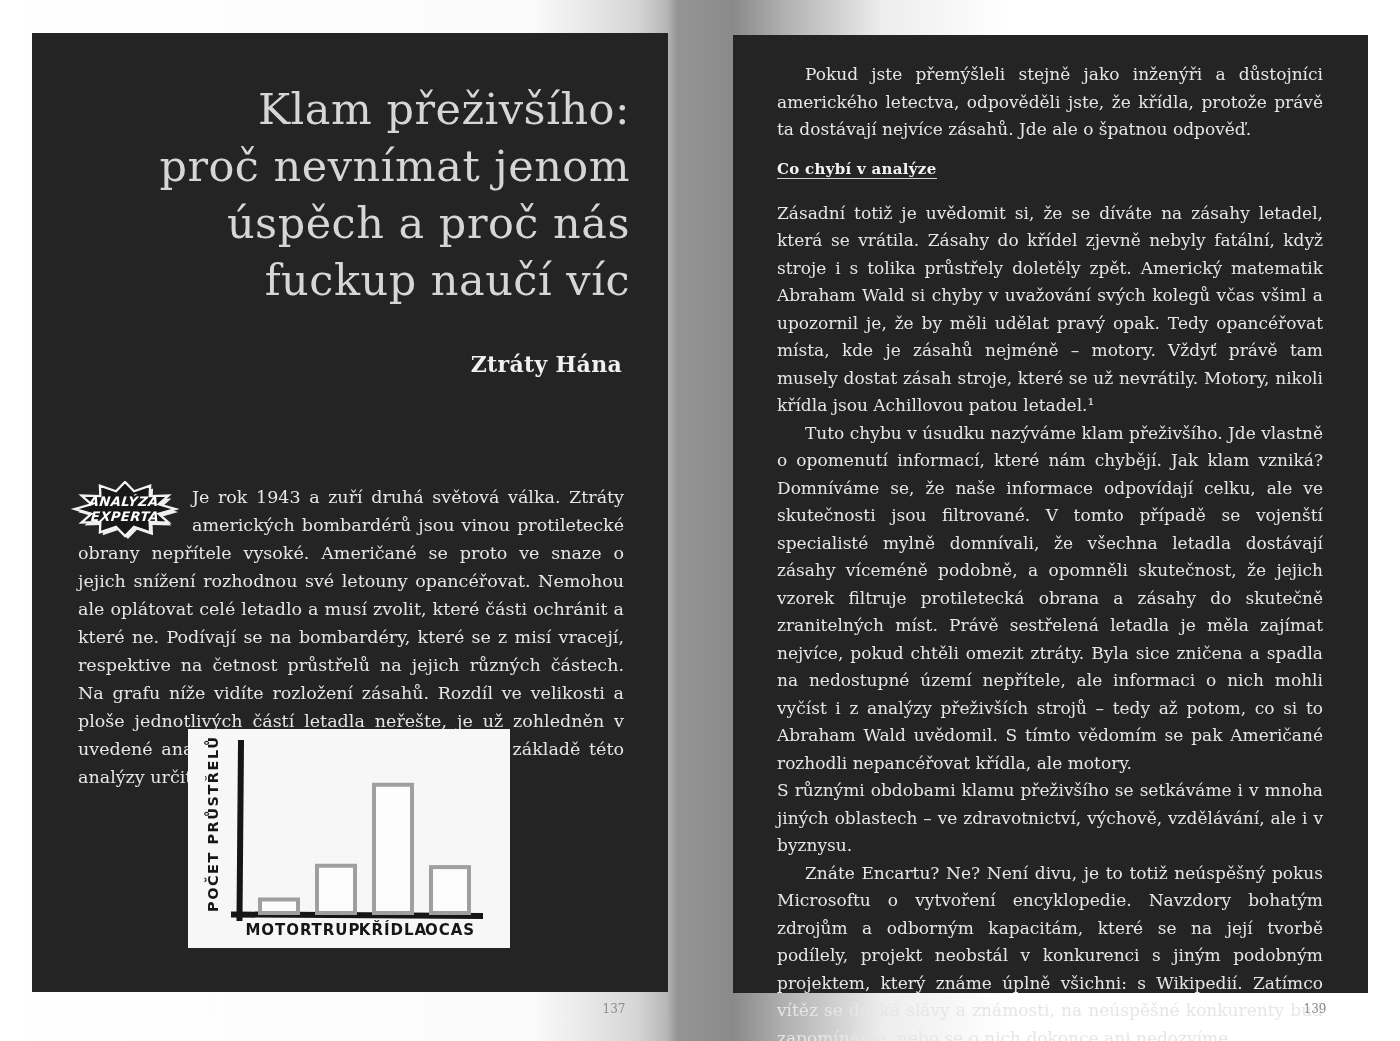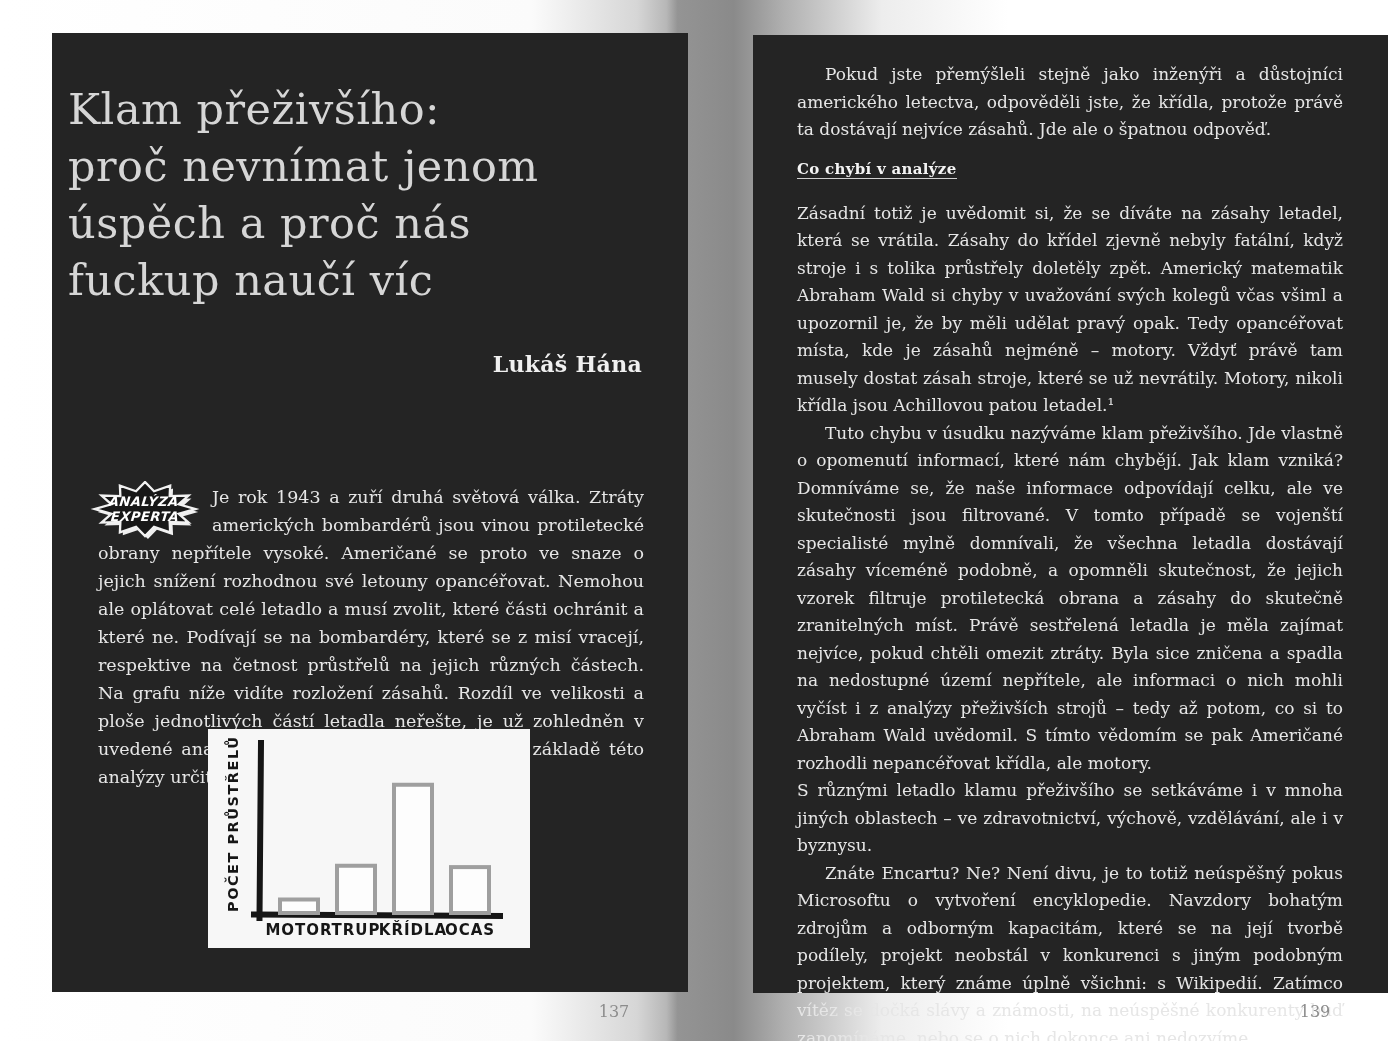--- a/index.html
+++ b/index.html
@@ -3,28 +3,28 @@
 <meta charset="utf-8">
 <style>
   html,body{margin:0;padding:0;background:#ffffff;}
   .spread{
     position:relative;width:1400px;height:1041px;overflow:hidden;
     font-family:"DejaVu Serif","Liberation Serif",serif;
     background:linear-gradient(90deg,
       #ffffff 0%, #fbfbfb 38%, #d6d6d6 45.5%, #b7b7b7 47.6%,
       #949494 48.4%, #8a8a8a 52.4%, #b0b0b0 56%, #ededed 63%, #ffffff 72%);
   }
-  .page-block{position:absolute;background:#242424;margin-left:20px;}
+  .page-block{position:absolute;background:#242424;}
   .page-block.left{left:32px;top:33px;width:636px;height:959px;}
   .page-block.right{left:733px;top:35px;width:635px;height:958px;}
 
   
   .chapter-title{
-    position:absolute;top:48px;right:60px;width:560px;
-    color:#d6d6d6;font-size:43px;line-height:57px;
+    position:absolute;top:48px;right:38px;width:560px;
+    color:#d6d6d6;font-size:43px;line-height:57px;text-align:right;
     white-space:pre-line;letter-spacing:.5px;font-weight:400;
   }
   .chapter-author{
     position:absolute;top:318px;right:46px;width:560px;text-align:right;
     color:#f0f0f0;font-size:22px;font-weight:bold;letter-spacing:.3px;
   }
   .intro-par{
     position:absolute;top:450px;left:46px;width:546px;
     color:#e6e6e6;font-size:17.5px;line-height:28px;text-align:justify;
   }
@@ -45,21 +45,21 @@
   .chart-panel .axis{stroke:#161616;stroke-width:6;stroke-linecap:square;fill:none;}
   .chart-panel .bar{fill:#fdfdfd;stroke:#9f9f9f;stroke-width:4;}
   .chart-panel .xlabel{
     font-family:"DejaVu Sans","Liberation Sans",sans-serif;font-weight:bold;
     font-size:15px;letter-spacing:1px;fill:#161616;text-anchor:middle;
   }
   .chart-panel .ylabel{
     font-family:"DejaVu Sans","Liberation Sans",sans-serif;font-weight:bold;
     font-size:14.5px;letter-spacing:1.5px;fill:#161616;
   }
-  .page-num{position:absolute;width:80px;text-align:center;color:#8c8c8c;font-size:16px;}
+  .page-num{position:absolute;width:80px;text-align:center;color:#8c8c8c;font-size:12px;}
   .page-num.left{left:574px;top:1002px;}
   .page-num.right{left:1275px;top:1002px;}
 
   
   .rp-content{position:absolute;top:26px;left:44px;width:546px;
     color:#e6e6e6;font-size:17px;line-height:27.5px;text-align:justify;}
   .rp-content p{margin:0;}
   .rp-content p.indent{text-indent:28px;}
   .section-heading{
     display:inline-block;margin:25px 0 21px 0;
@@ -73,21 +73,21 @@
 
 <div class="spread">
 
   <div class="page-block left">
 
     <div class="chapter-title">Klam přeživšího:
 proč nevnímat jenom
 úspěch a proč nás
 fuckup naučí víc</div>
 
-    <div class="chapter-author">Lukáš Hána</div>
+    <div class="chapter-author">Ztráty Hána</div>
 
     <div class="intro-par">
       <span class="badge">
         <svg viewBox="0 0 108 60">
           <g transform="translate(1,0)">
             <polygon class="burst-shadow" transform="translate(3,3)" points="104,29 86.8,33.9 97,43 77.5,42.4 78,53.2 61.3,47.4 52,57 42.7,47.4 26,53.2 26.5,42.4 7,43 17.2,33.9 0,29 17.2,24.1 7,15 26.5,15.6 26,4.8 42.7,10.6 52,1 61.3,10.6 78,4.8 77.5,15.6 97,15 86.8,24.1"></polygon>
             <polygon class="burst" points="104,29 86.8,33.9 97,43 77.5,42.4 78,53.2 61.3,47.4 52,57 42.7,47.4 26,53.2 26.5,42.4 7,43 17.2,33.9 0,29 17.2,24.1 7,15 26.5,15.6 26,4.8 42.7,10.6 52,1 61.3,10.6 78,4.8 77.5,15.6 97,15 86.8,24.1"></polygon>
             <text x="53" y="26" transform="skewX(-6)">ANALÝZA</text>
             <text x="56" y="41" transform="skewX(-6)">EXPERTA</text>
           </g>
@@ -118,21 +118,21 @@
       <p class="indent">Pokud jste přemýšleli stejně jako inženýři a důstojníci amerického letectva, odpověděli jste, že křídla, protože právě ta dostávají nejvíce zásahů. Jde ale o špatnou odpověď.</p>
 
       <div class="heading-row">
         <h2 class="section-heading">Co chybí v analýze</h2>
       </div>
 
       <p>Zásadní totiž je uvědomit si, že se díváte na zásahy letadel, která se vrátila. Zásahy do křídel zjevně nebyly fatální, když stroje i s tolika průstřely doletěly zpět. Americký matematik Abraham Wald si chyby v uvažování svých kolegů včas všiml a upozornil je, že by měli udělat pravý opak. Tedy opancéřovat místa, kde je zásahů nejméně – motory. Vždyť právě tam musely dostat zásah stroje, které se už nevrátily. Motory, nikoli křídla jsou Achillovou patou letadel.¹</p>
       <p class="indent">Tuto chybu v úsudku nazýváme klam přeživšího. Jde vlastně o opomenutí informací, které nám chybějí. Jak klam vzniká? Domníváme se, že naše informace odpovídají celku, ale ve skutečnosti jsou filtrované. V tomto případě se vojenští specialisté mylně domnívali, že všechna letadla dostávají zásahy víceméně podobně, a opomněli skutečnost, že jejich vzorek filtruje protiletecká obrana a zásahy do skutečně zranitelných míst. Právě sestřelená letadla je měla zajímat nejvíce, pokud chtěli omezit ztráty. Byla sice zničena a spadla na nedostupné území nepřítele, ale informaci o nich mohli vyčíst i z analýzy přeživších strojů – tedy až potom, co si to Abraham Wald uvědomil. S tímto vědomím se pak Američané rozhodli nepancéřovat křídla, ale motory.</p>
 
 
-      <p>S různými letadlo klamu přeživšího se setkáváme i v mnoha jiných oblastech – ve zdravotnictví, výchově, vzdělávání, ale i v byznysu.</p>
+      <p>S různými obdobami klamu přeživšího se setkáváme i v mnoha jiných oblastech – ve zdravotnictví, výchově, vzdělávání, ale i v byznysu.</p>
       <p class="indent">Znáte Encartu? Ne? Není divu, je to totiž neúspěšný pokus Microsoftu o vytvoření encyklopedie. Navzdory bohatým zdrojům a odborným kapacitám, které se na její tvorbě podílely, projekt neobstál v konkurenci s jiným podobným projektem, který známe úplně všichni: s Wikipedií. Zatímco vítěz se dočká slávy a známosti, na neúspěšné konkurenty buď zapomínáme, nebo se o nich dokonce ani nedozvíme.</p>
 
     </div>
   </div>
 
   <div class="page-num left">137</div>
   <div class="page-num right">139</div>
 
 </div>
 

